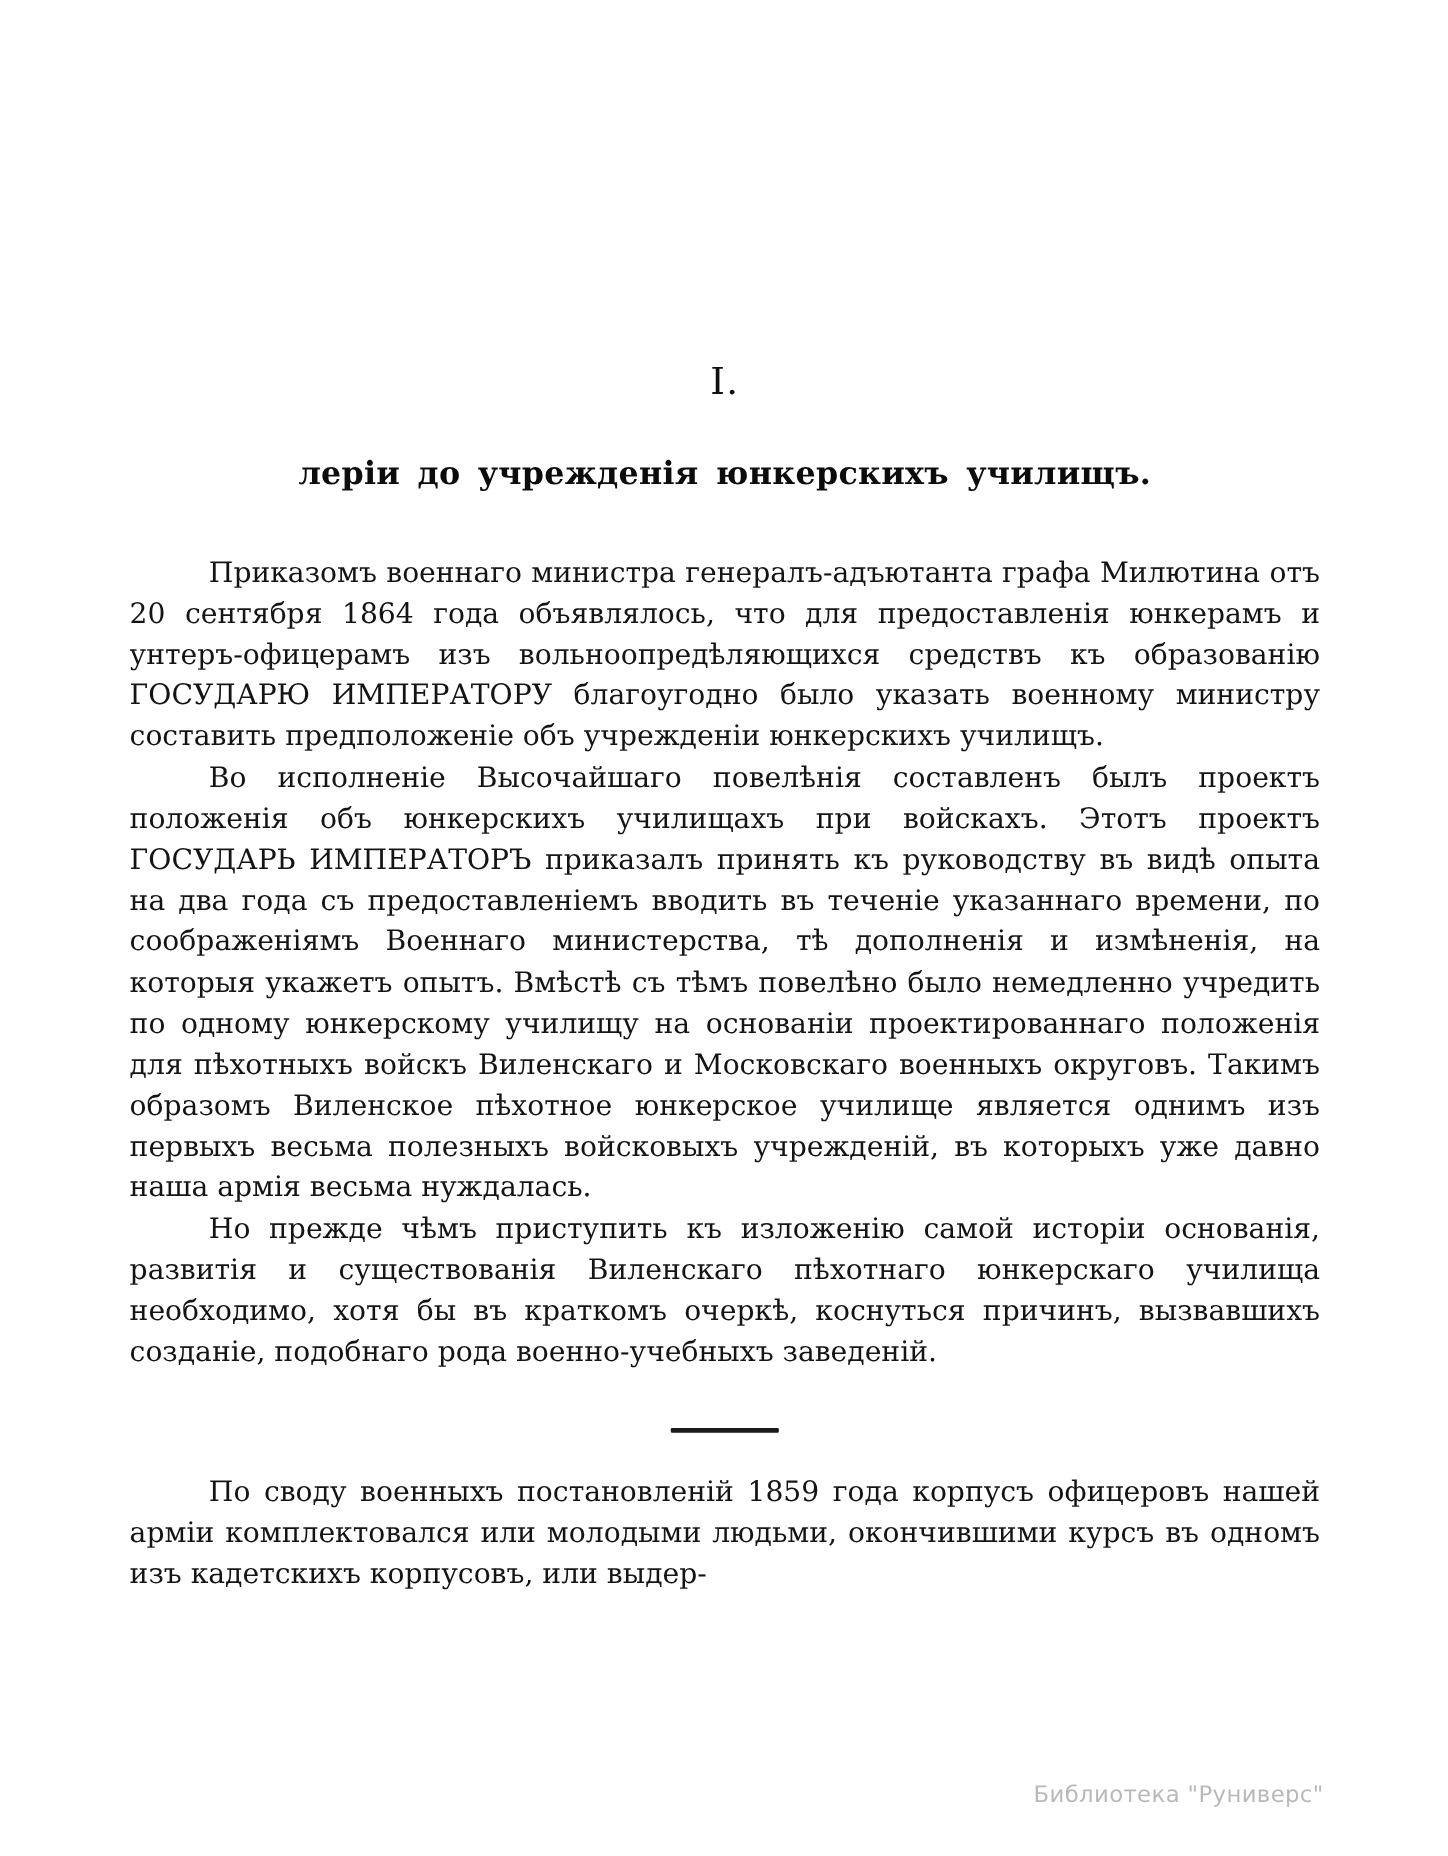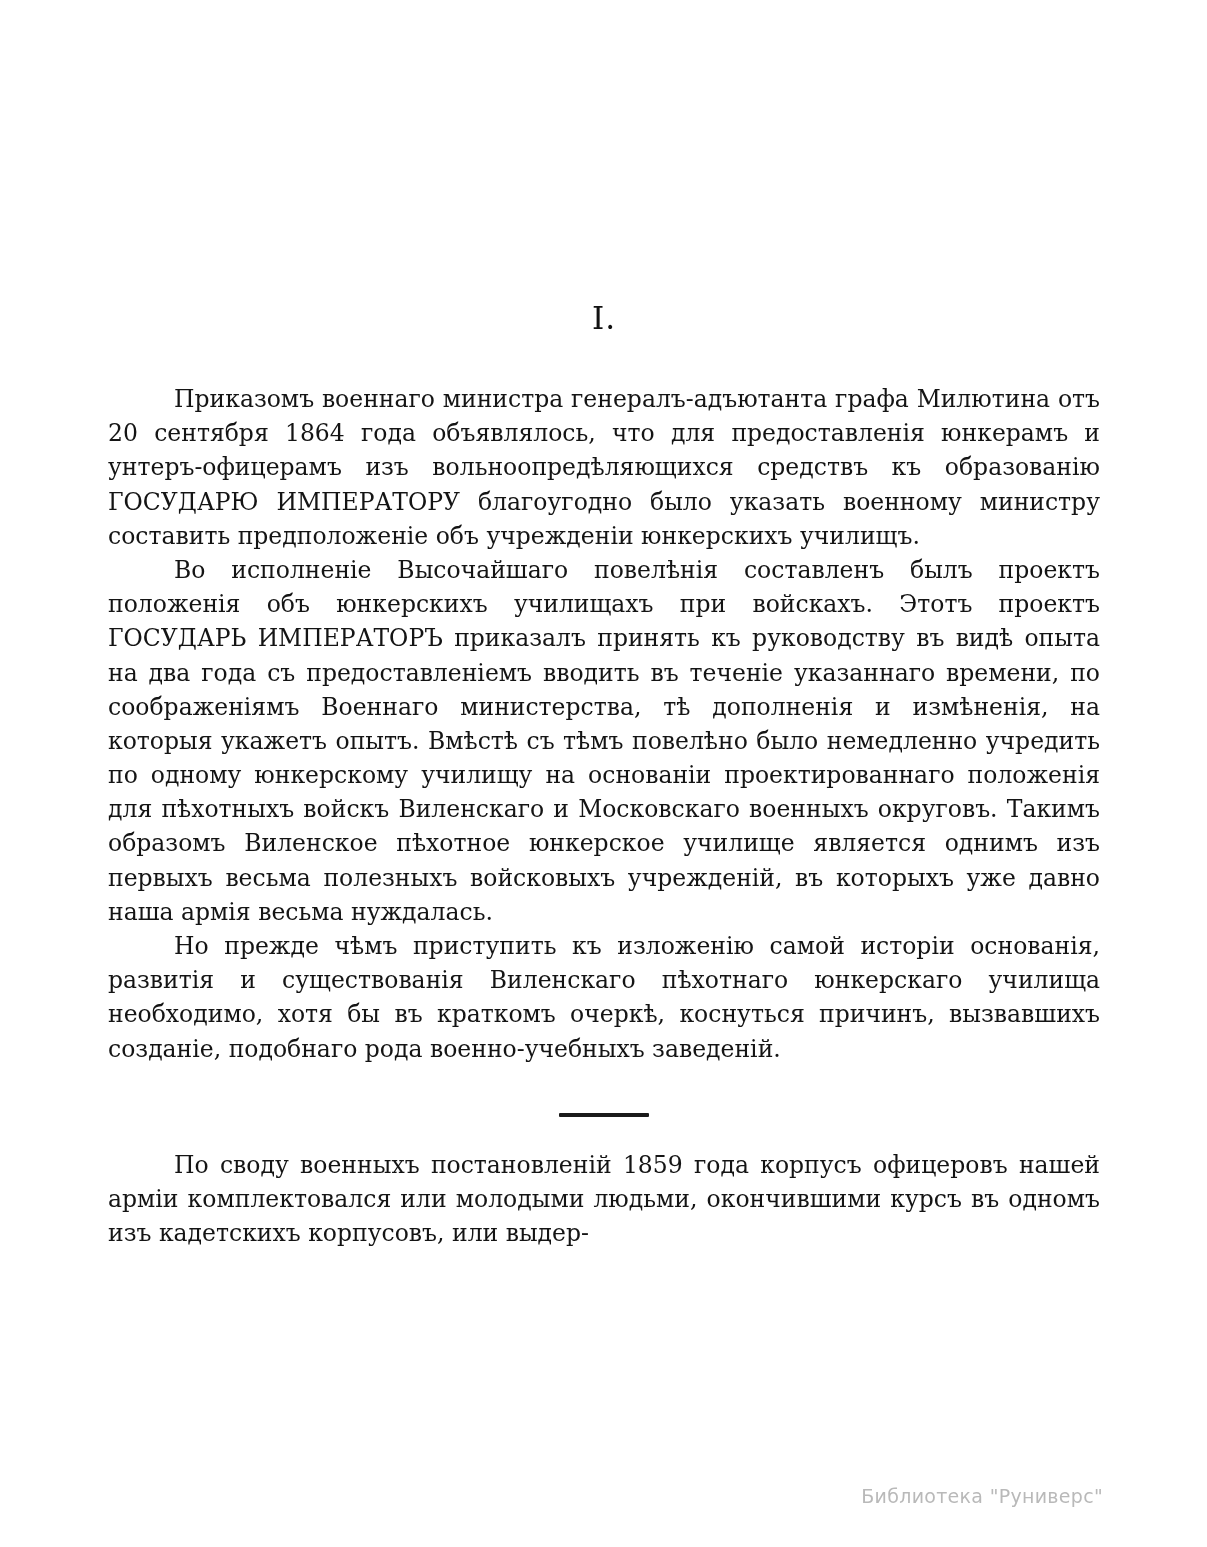--- a/index.html
+++ b/index.html
@@ -94,20 +94,21 @@
 </style>
 </head>
 <body>
 
 <div class="page">
   <div class="content">
 
     <div class="section-number">I.</div>
 
     <div class="doc-title">
+      <span class="line2">леріи до учрежденія юнкерскихъ училищъ.</span>
     </div>
 
     <div class="body-text">
       <p><span>Приказомъ военнаго министра генералъ-адъютанта графа Милютина отъ 20 сентября 1864 года объявлялось, что для предоставленія юнкерамъ и унтеръ-офицерамъ изъ вольноопредѣляющихся средствъ къ образованію ГОСУДАРЮ ИМПЕРАТОРУ благоугодно было указать военному министру составить предположеніе объ учрежденіи </span><span class="ital">юнкерскихъ училищъ</span><span>.</span></p>
       <p><span>Во исполненіе Высочайшаго повелѣнія составленъ былъ проектъ положенія объ юнкерскихъ училищахъ при войскахъ. Этотъ проектъ ГОСУДАРЬ ИМПЕРАТОРЪ приказалъ принять къ руководству въ видѣ опыта на два года съ предоставленіемъ вводить въ теченіе указаннаго времени, по соображеніямъ Военнаго министерства, тѣ дополненія и измѣненія, на которыя укажетъ опытъ. Вмѣстѣ съ тѣмъ повелѣно было немедленно учредить по одному юнкерскому училищу на основаніи проектированнаго положенія для пѣхотныхъ войскъ </span><span class="ital">Виленскаго</span><span> и </span><span class="ital">Московскаго</span><span> военныхъ округовъ. Такимъ образомъ Виленское пѣхотное юнкерское училище является однимъ изъ первыхъ весьма полезныхъ войсковыхъ учрежденій, въ которыхъ уже давно наша армія весьма нуждалась.</span></p>
       <p><span>Но прежде чѣмъ приступить къ изложенію самой исторіи основанія, развитія и существованія Виленскаго пѣхотнаго юнкерскаго училища необходимо, хотя бы въ краткомъ очеркѣ, коснуться причинъ, вызвавшихъ созданіе, подобнаго рода военно-учебныхъ заведеній.</span></p>
 
       <div class="divider-wrap">
         <span class="divider"></span>
       </div>

